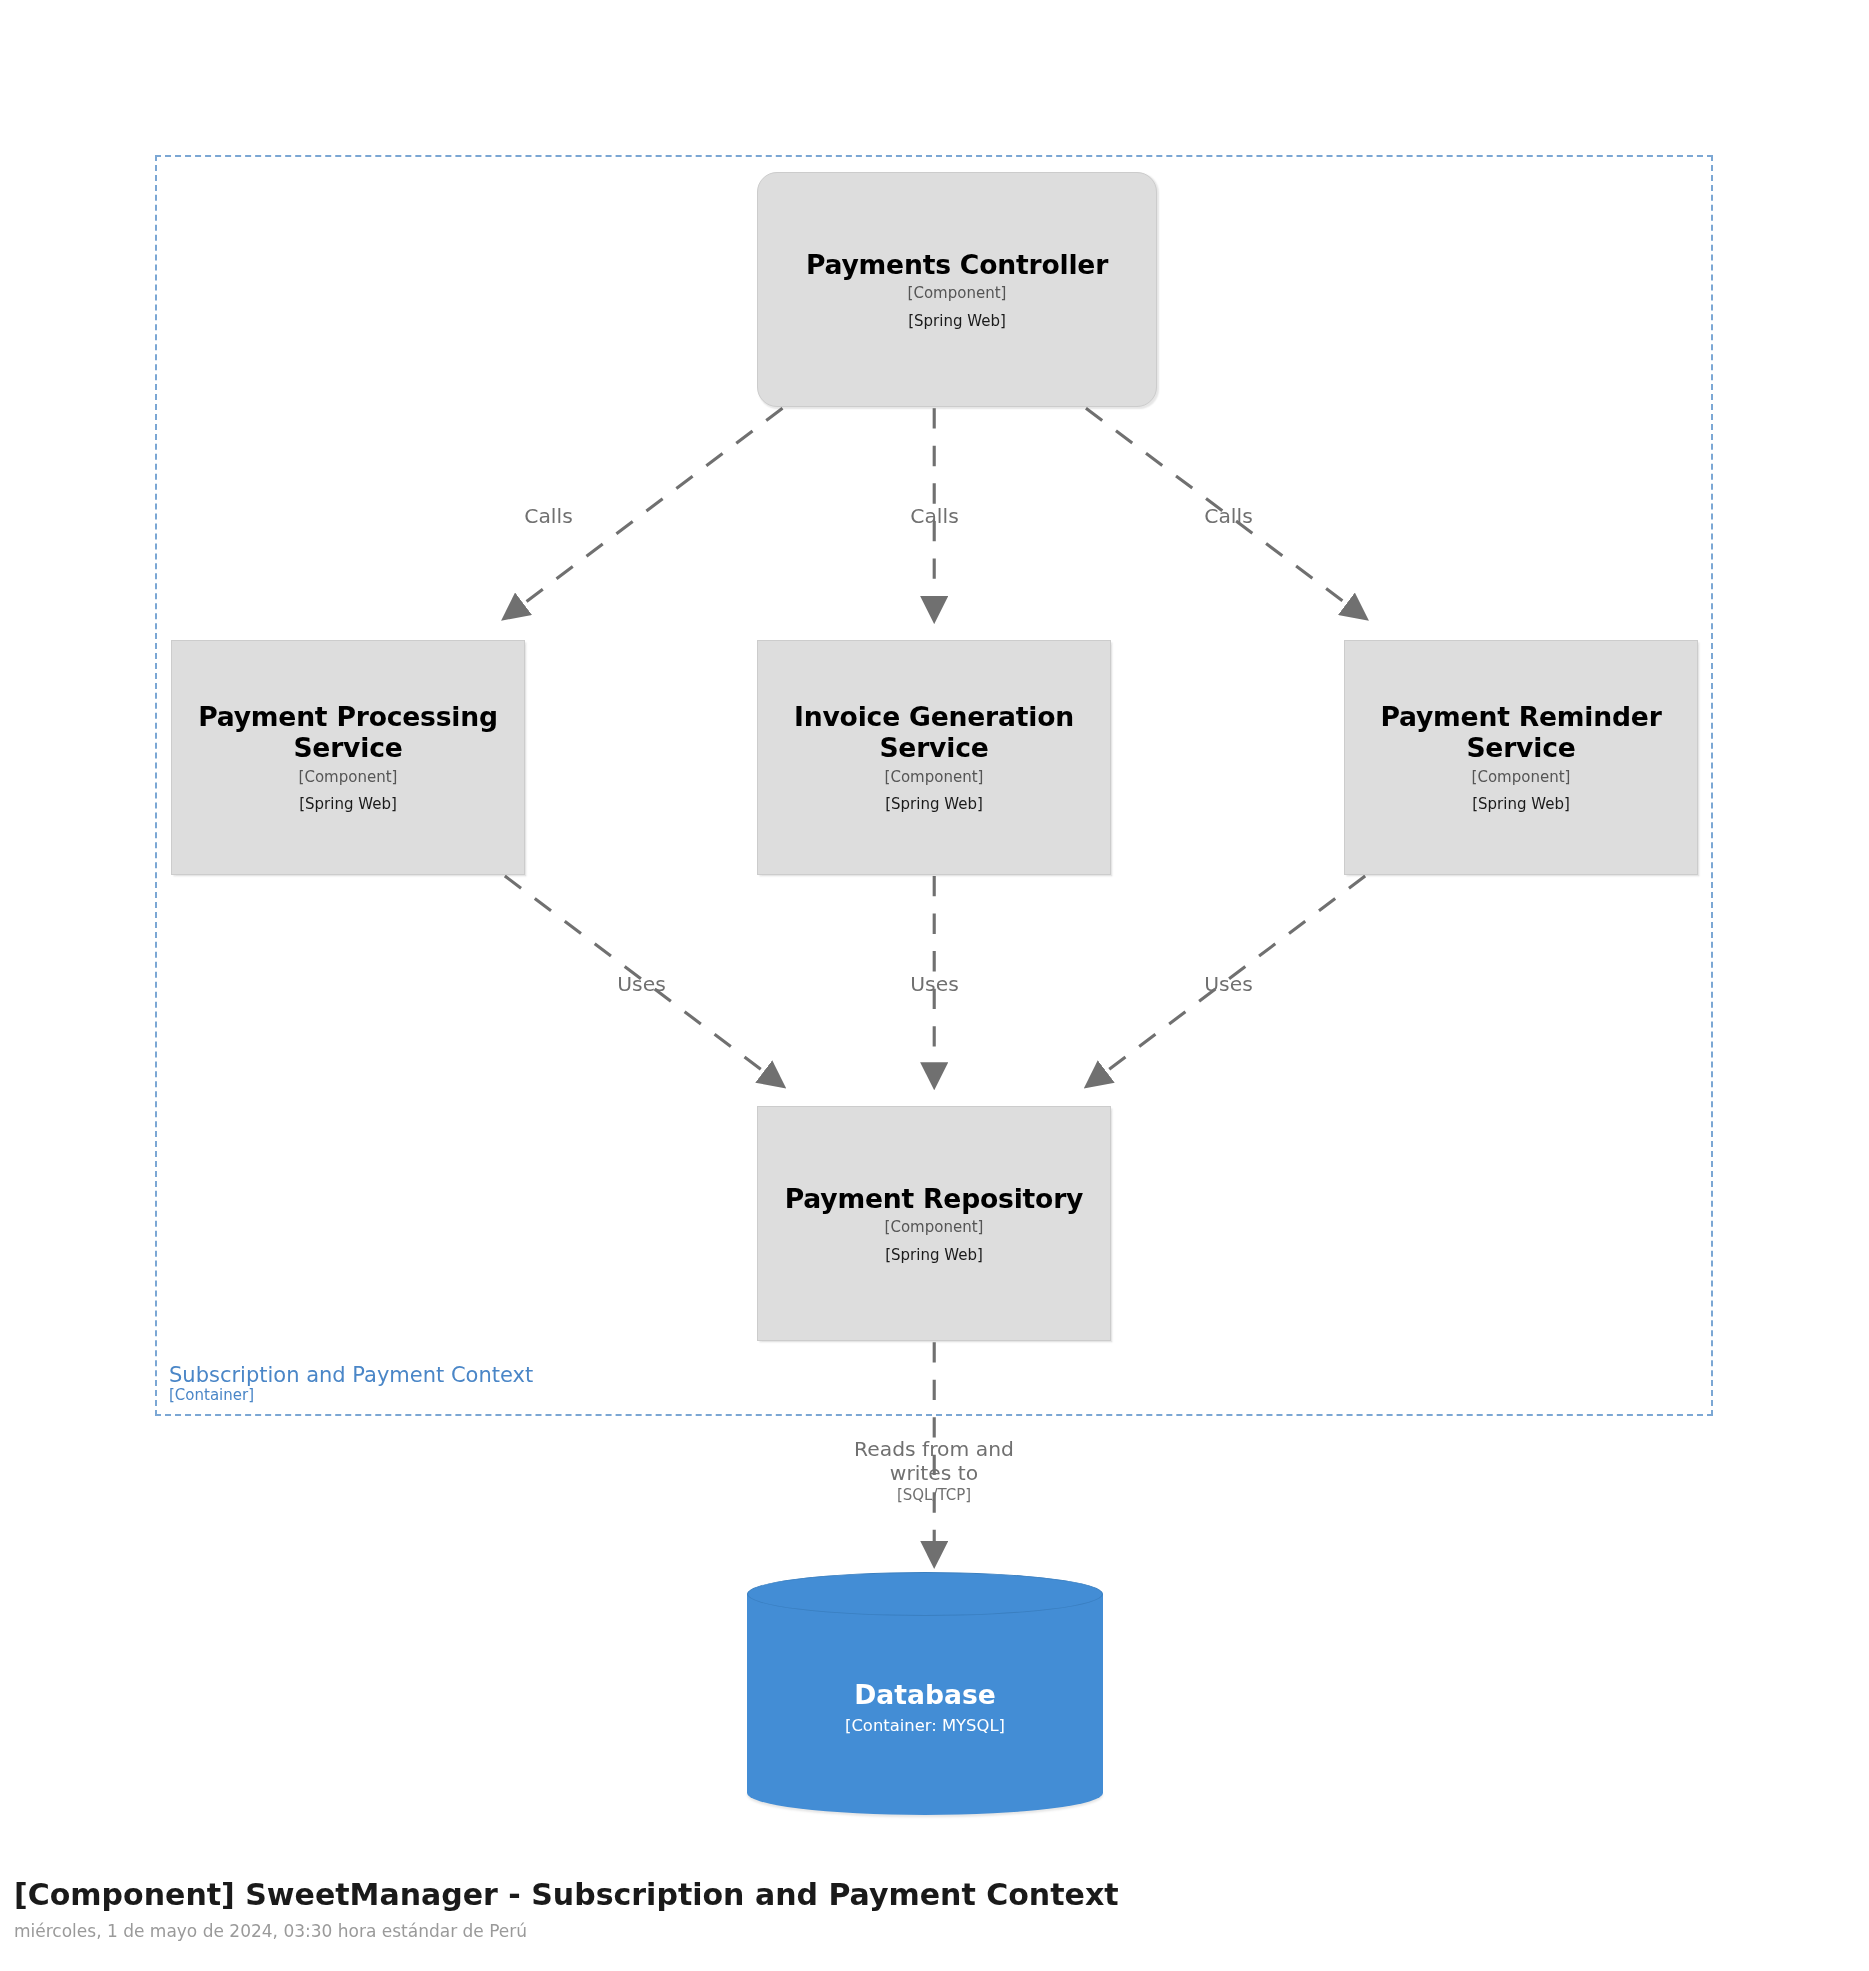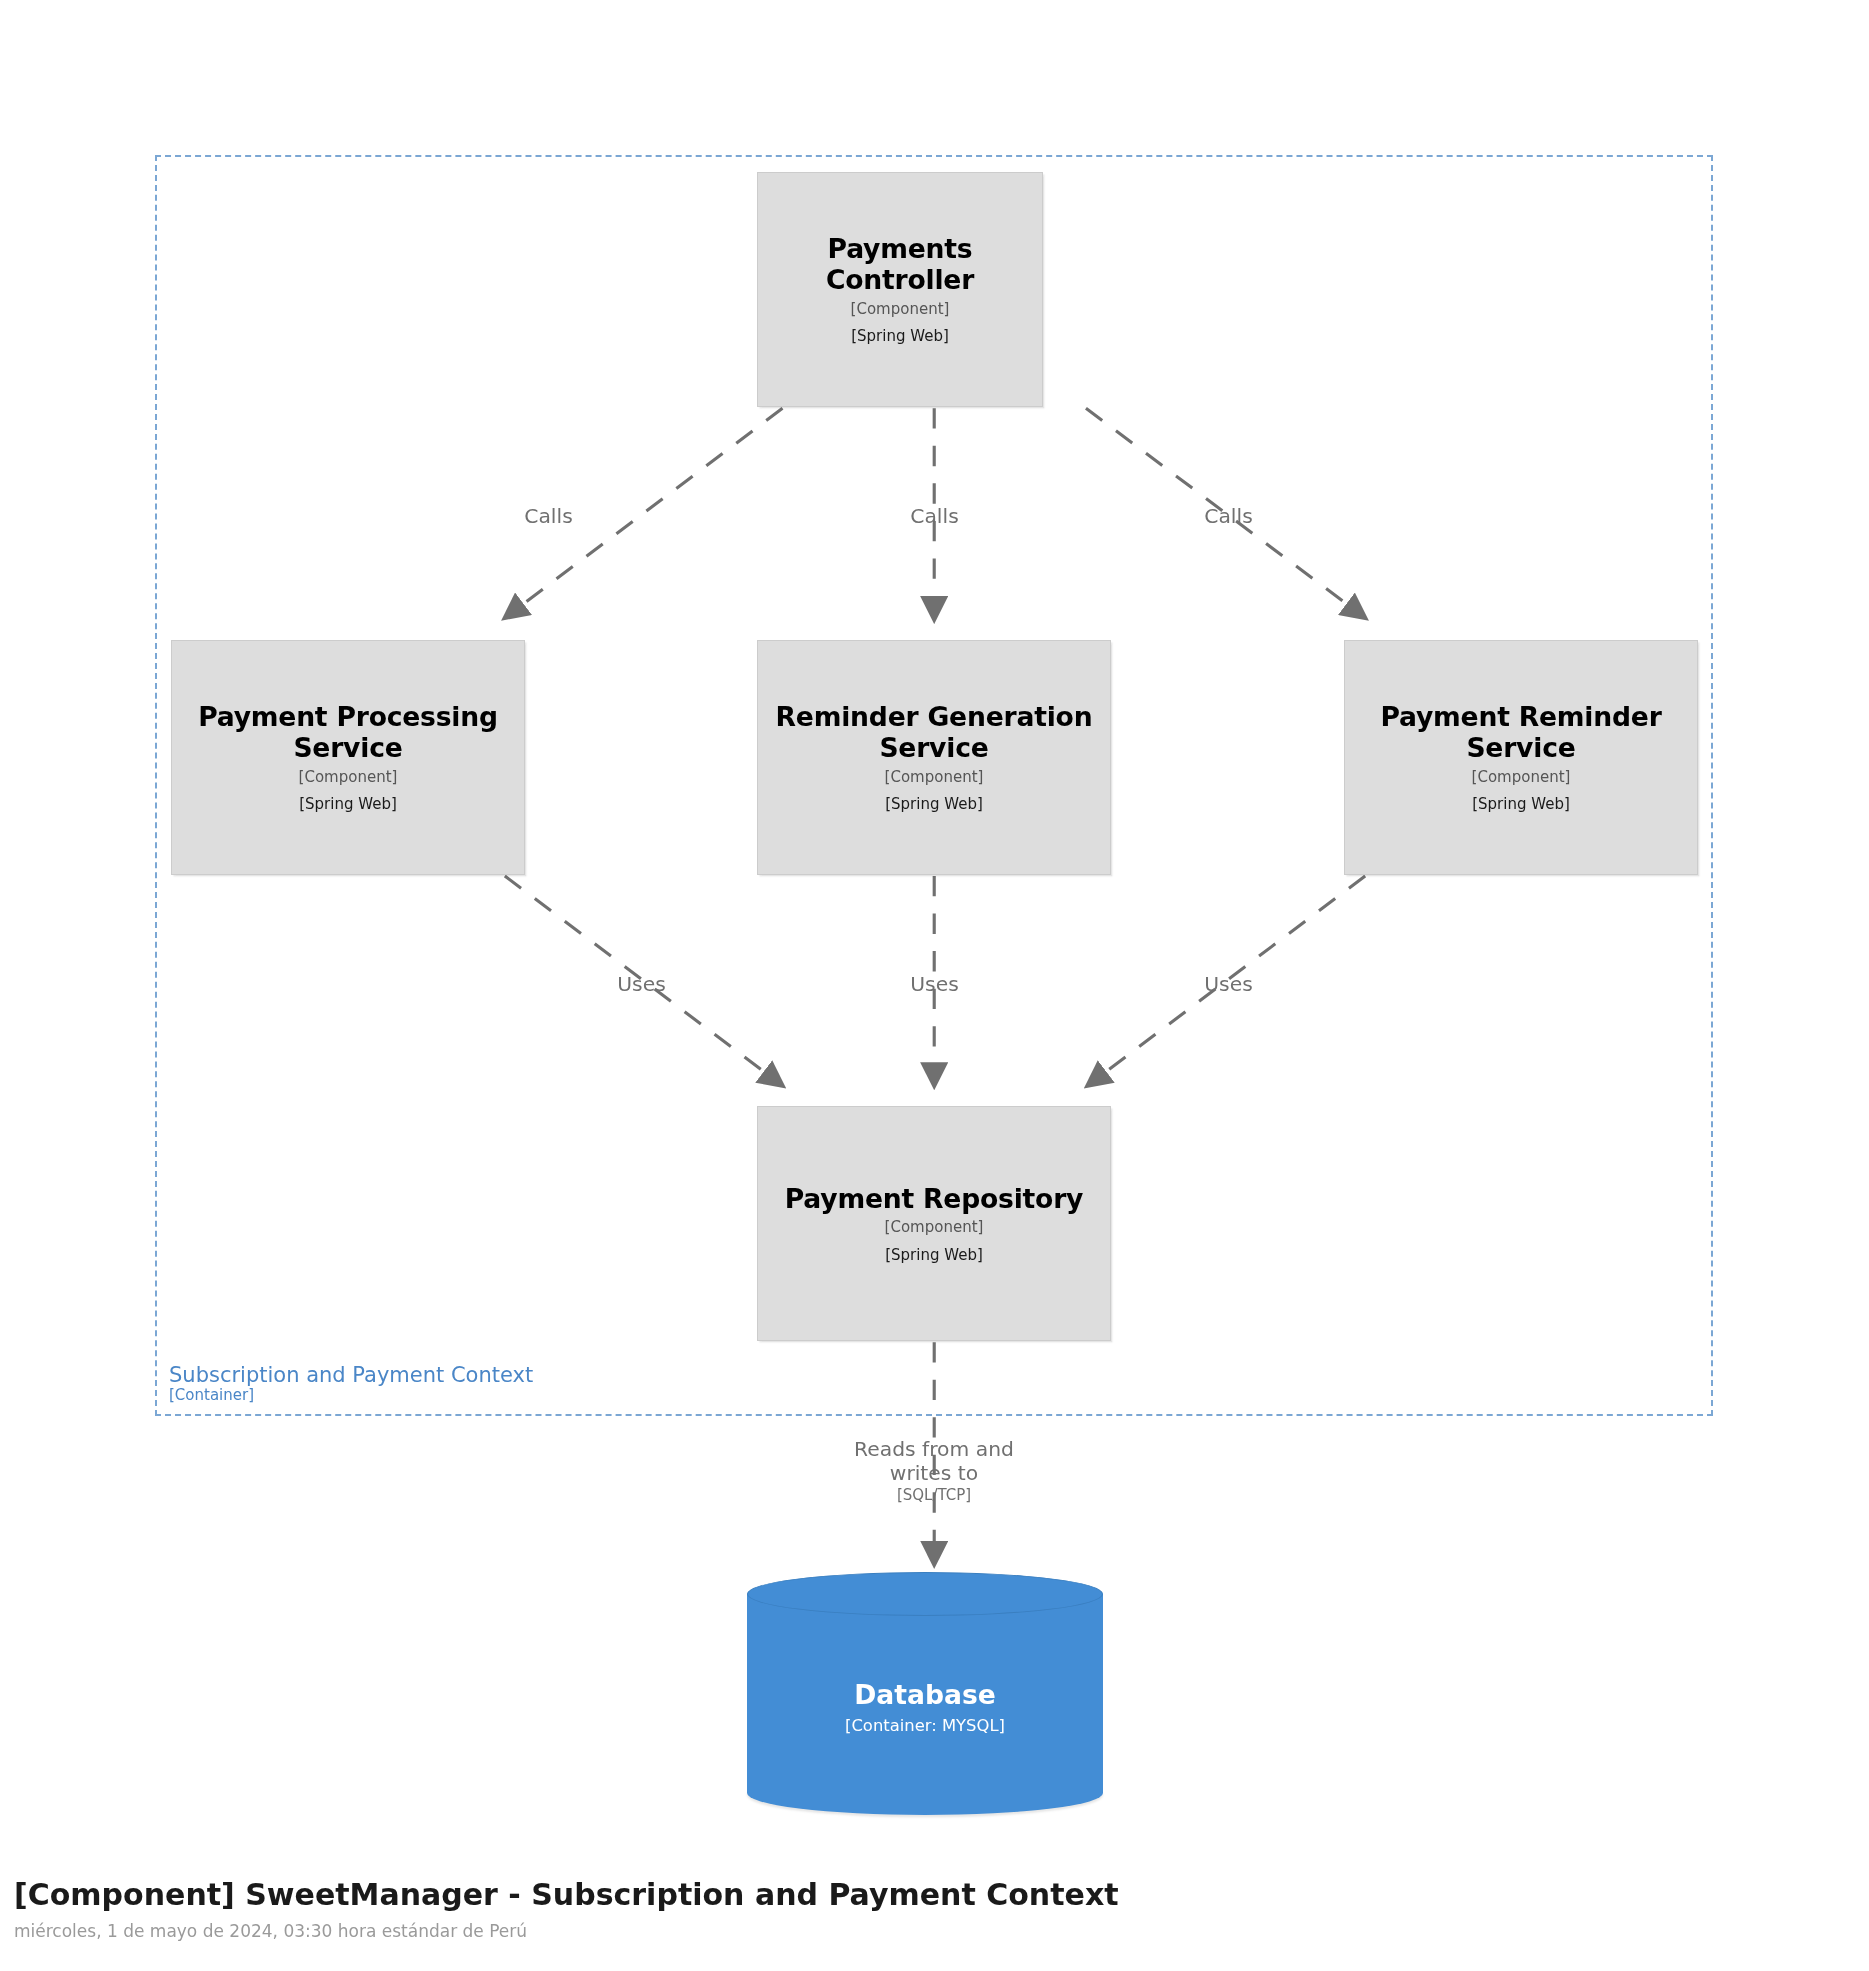--- a/index.html
+++ b/index.html
@@ -46,21 +46,21 @@
   }
   .box .b-type{
     font-size:15px;font-weight:400;color:#555555;
     margin-top:4.7px;line-height:1.1;
   }
   .box .b-tech{
     font-size:15px;font-weight:400;color:#1a1a1a;
     margin-top:11px;line-height:1.1;
   }
 
-  #box-controller{left:757px;top:172px;width:286px;height:235px;}
+  #box-controller{left:757px;top:172px;width:400px;height:235px;border-radius:20px;}
   #box-processing{left:171px; top:640px;width:354px;height:235px;}
   #box-invoice   {left:757px; top:640px;width:354px;height:235px;}
   #box-reminder  {left:1344px;top:640px;width:354px;height:235px;}
   #box-repository{left:757px; top:1106px;width:354px;height:235px;}
 
   
   .db{
     position:absolute;
     left:747px;top:1572px;width:356px;height:242px;
   }
@@ -145,21 +145,21 @@
     <span class="b-tech">[Spring Web]</span>
   </div>
 
   <div class="box" id="box-processing">
     <span class="b-name">Payment Processing Service</span>
     <span class="b-type">[Component]</span>
     <span class="b-tech">[Spring Web]</span>
   </div>
 
   <div class="box" id="box-invoice">
-    <span class="b-name">Reminder Generation Service</span>
+    <span class="b-name">Invoice Generation Service</span>
     <span class="b-type">[Component]</span>
     <span class="b-tech">[Spring Web]</span>
   </div>
 
   <div class="box" id="box-reminder">
     <span class="b-name">Payment Reminder Service</span>
     <span class="b-type">[Component]</span>
     <span class="b-tech">[Spring Web]</span>
   </div>
 

